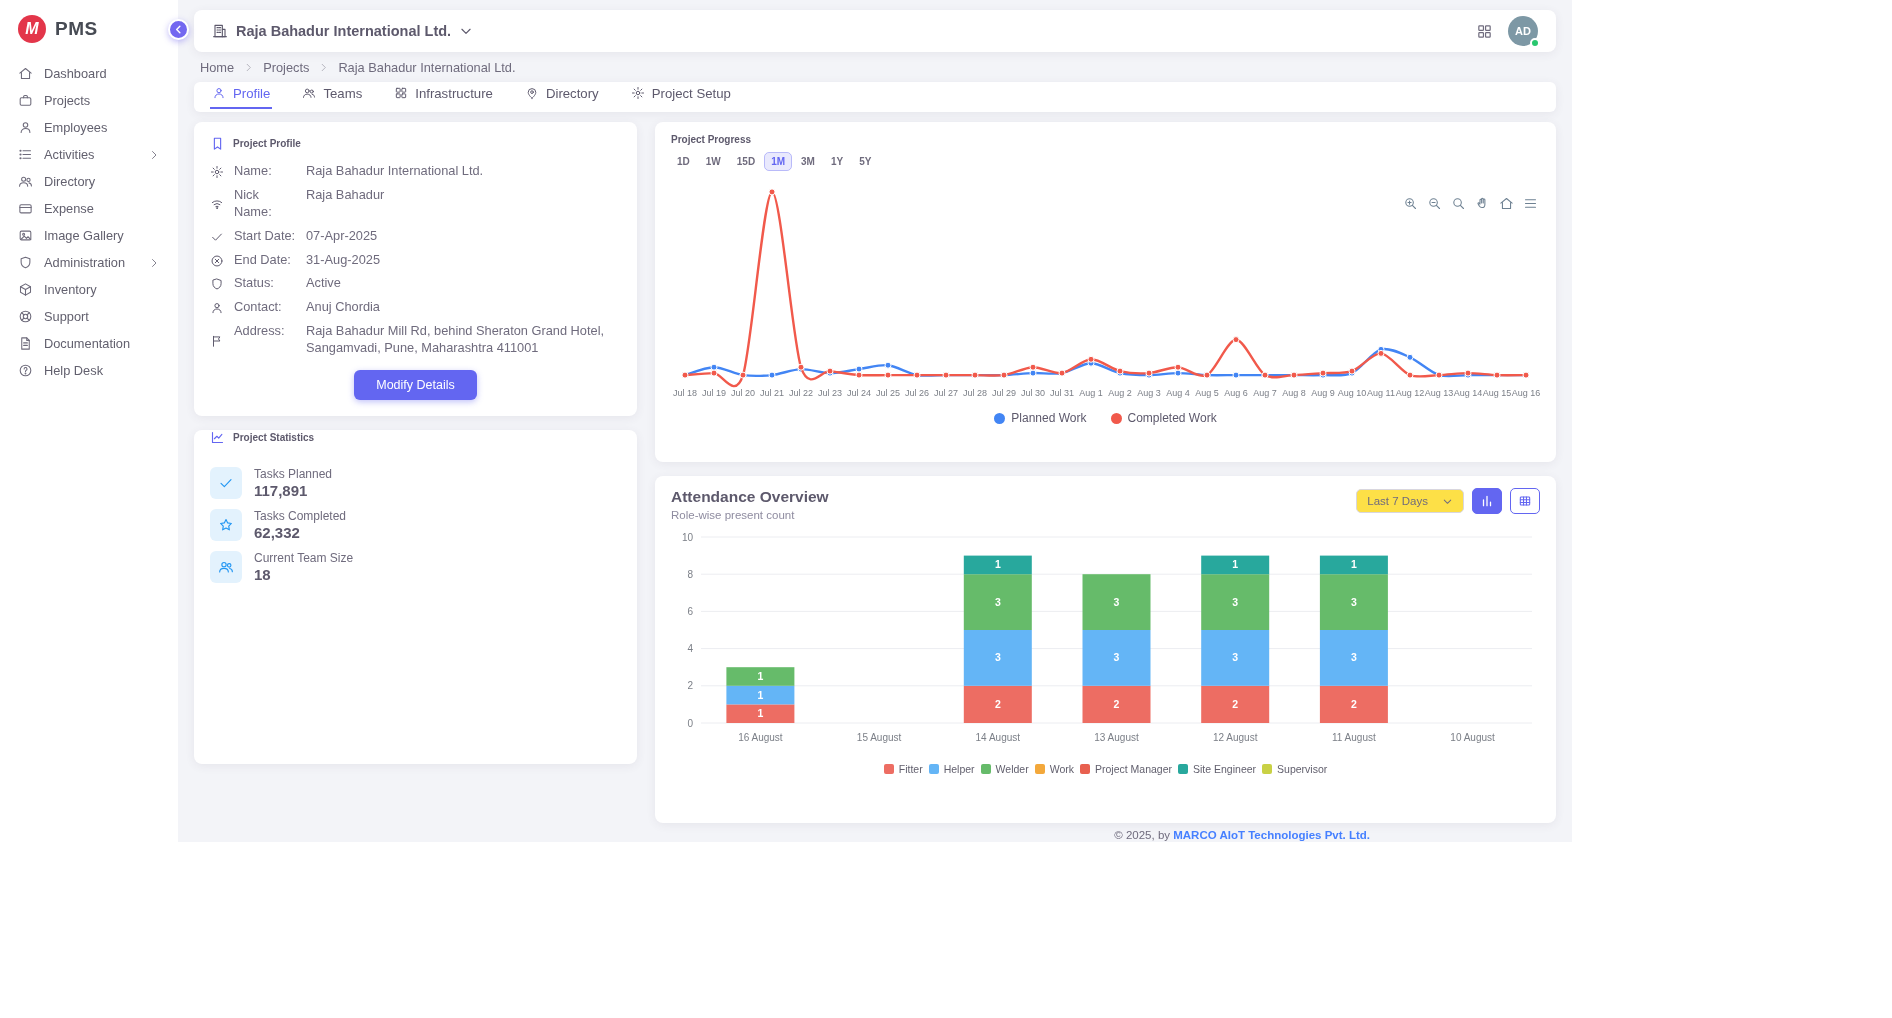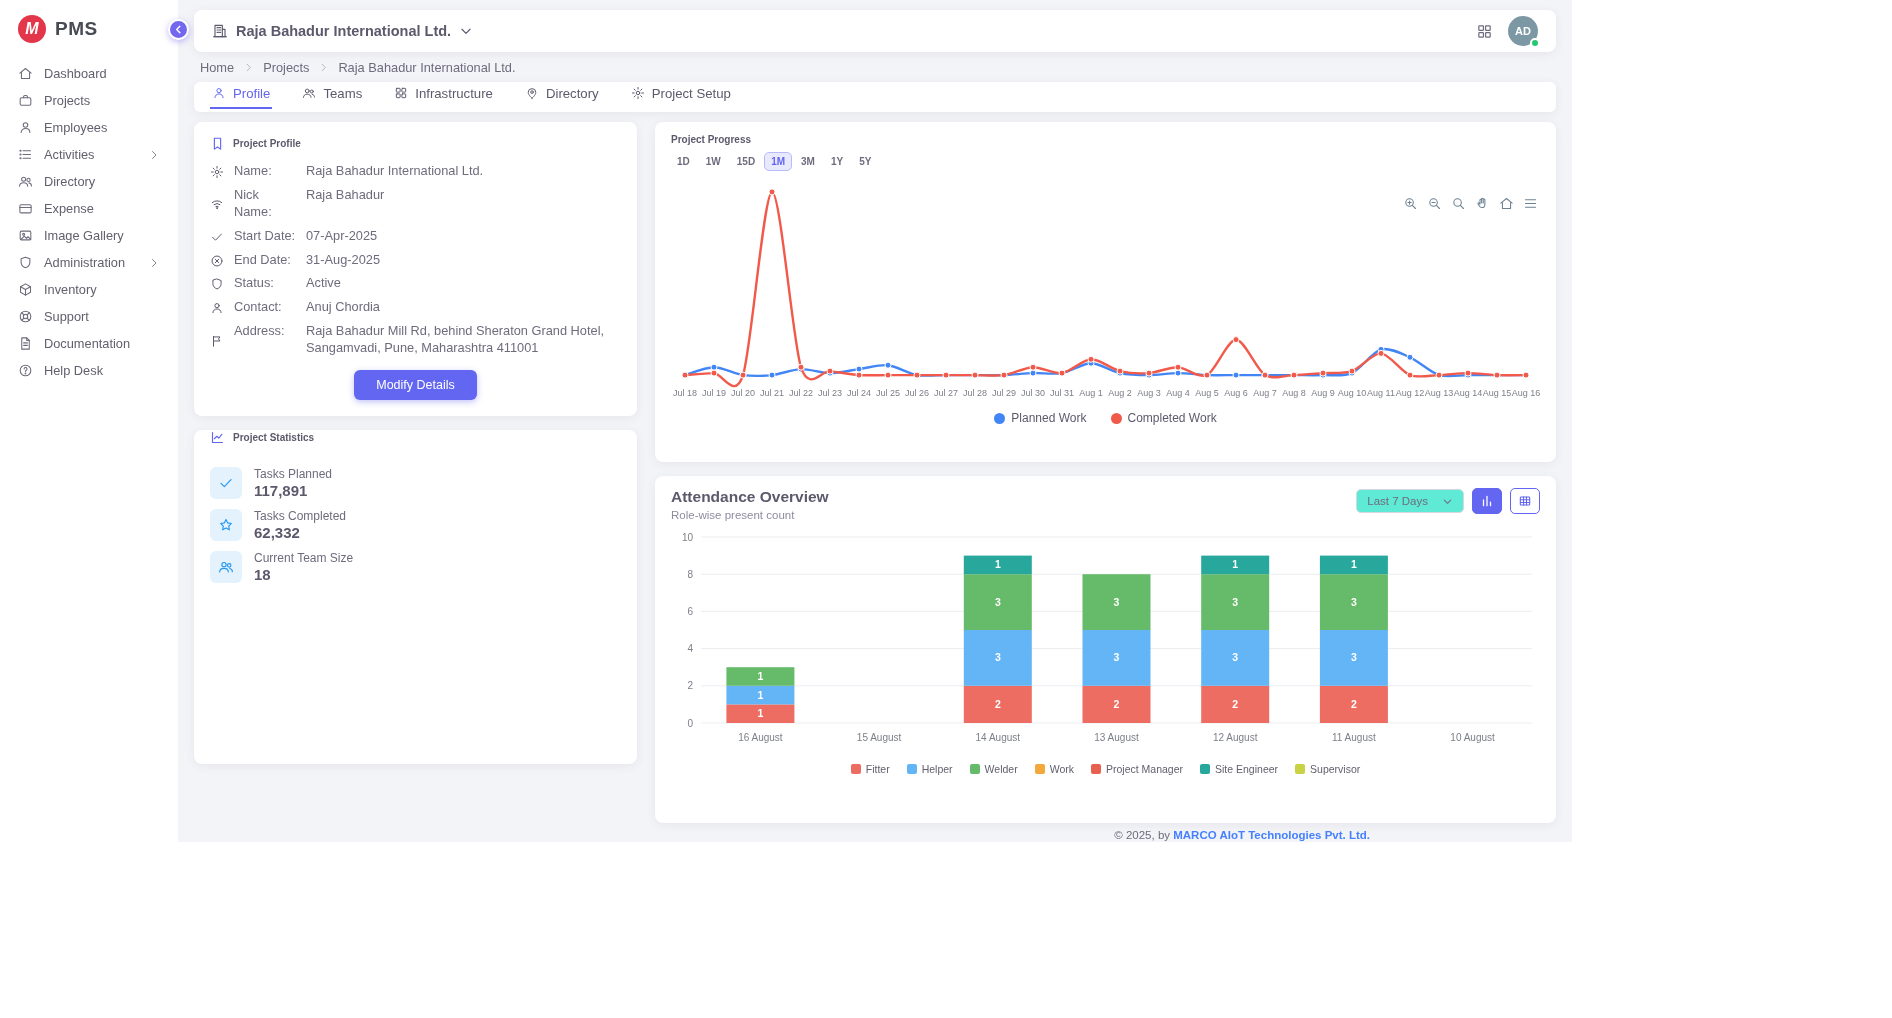--- a/index.html
+++ b/index.html
@@ -73,24 +73,24 @@
   .chart-toolbar{position:absolute;right:18px;top:74px;display:flex;gap:9px;color:#6e8192}
   .chart-toolbar .tb{cursor:pointer;display:flex}
   .legend-row{display:flex;justify-content:center;gap:24px;margin-top:0}
   .legend-item{display:flex;align-items:center;gap:6px;font-size:12px;color:#5d596c;cursor:pointer}
   .legend-dot{width:11px;height:11px;border-radius:50%}
 
   
   .attendance-card{padding:12px 16px;height:347px}
   .att-header{display:flex;justify-content:space-between;align-items:flex-start}
   .att-controls{display:flex;gap:8px;align-items:center}
-  .select-box{display:flex;align-items:center;gap:14px;border:1px solid #d8d6de;border-radius:5px;padding:5px 10px;font-size:11.5px;color:#6f6b7d;cursor:pointer;background:#5eead4}
+  .select-box{display:flex;align-items:center;gap:14px;border:1px solid #d8d6de;border-radius:5px;padding:5px 10px;font-size:11.5px;color:#6f6b7d;cursor:pointer;background:#fde047}
   .toggle-btn{width:30px;height:26px;border-radius:5px;display:flex;align-items:center;justify-content:center;cursor:pointer;border:1px solid #6366f1;background:#fff;color:#6366f1}
   .toggle-btn.active{background:#6366f1;color:#fff}
-  .bar-legend{display:flex;justify-content:center;gap:17px;margin-top:6px;flex-wrap:wrap}
+  .bar-legend{display:flex;justify-content:center;gap:6px;margin-top:6px;flex-wrap:wrap}
   .bl-item{display:flex;align-items:center;gap:5px;font-size:10.5px;color:#62606e;cursor:pointer}
   .bl-swatch{width:10px;height:10px;border-radius:2px}
 
   .footer{margin-top:6px;text-align:right;padding-right:186px;font-size:11.5px;color:#6f6b7d}
   .footer a{color:#4680ff;font-weight:600;text-decoration:none;cursor:pointer}
 
   .icn{display:inline-flex;align-items:center}
   svg text{font-family:"Liberation Sans","DejaVu Sans",sans-serif}
   .ax{font-size:9px;fill:#7b7f87}
   .ax2{font-size:10px;fill:#7b7f87}

